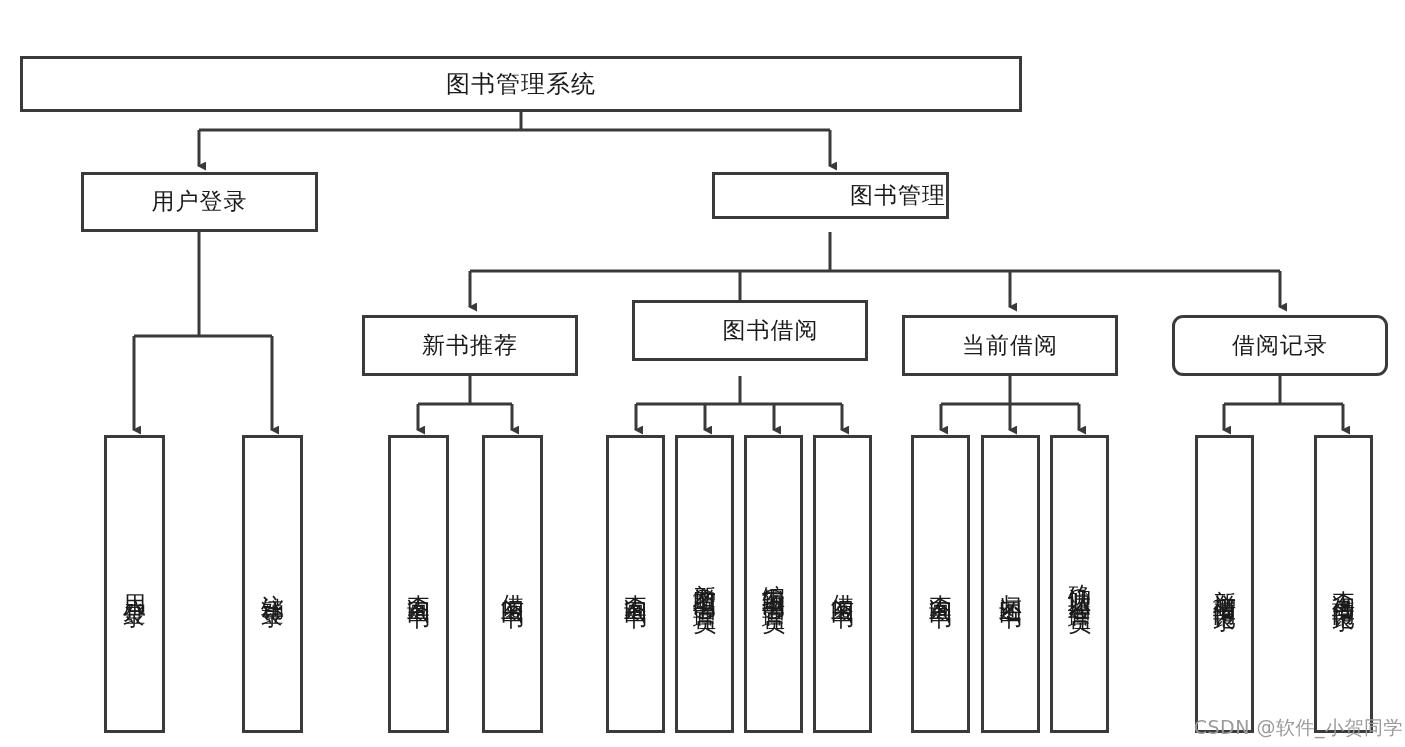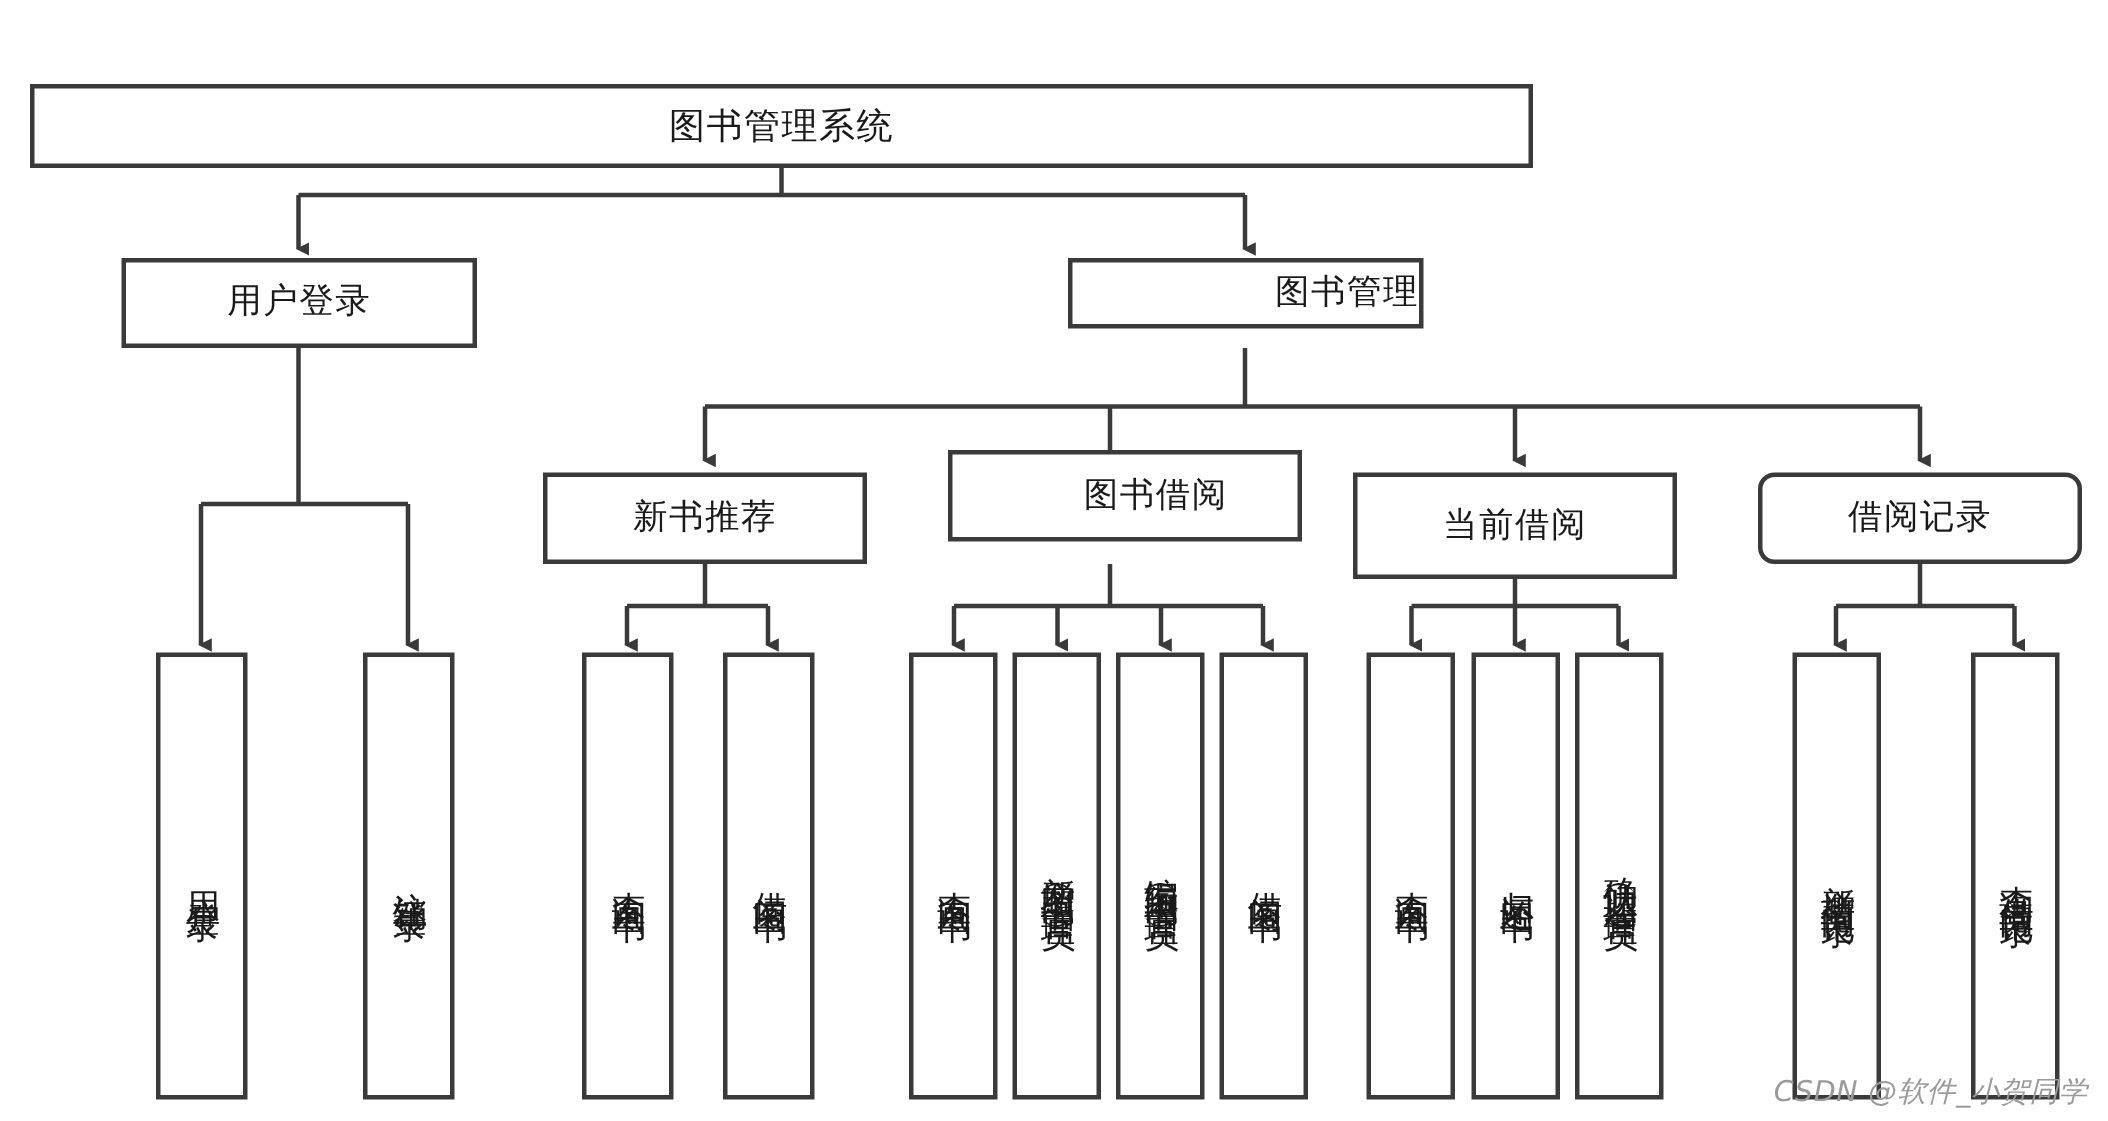--- a/index.html
+++ b/index.html
@@ -53,27 +53,26 @@
   svg.edges {
     position: absolute;
     left: 0;
     top: 0;
     width: 1405px;
     height: 747px;
     pointer-events: none;
   }
   .watermark {
     position: absolute;
-    right: 13px;
+    right: 2px;
     bottom: 6px;
     font-size: 19px;
     color: #9a9a9a;
     letter-spacing: 0.5px;
     white-space: nowrap;
-    font-style: italic;
   }
 </style>
 </head>
 <body>
 
 <div id="canvas">
 
   <svg class="edges" viewBox="0 0 1405 747">
     <defs>
       <marker id="arrow" markerWidth="9" markerHeight="9" refX="4.5" refY="7.2" orient="auto" markerUnits="userSpaceOnUse">
@@ -134,21 +133,21 @@
   <div class="node horiz" style="left:712px; top:172px; width:237px; height:47px;justify-content:flex-end;">
     <span>图书管理</span>
   </div>
 
   <div class="node horiz" style="left:362px; top:315px; width:216px; height:61px;">
     <span>新书推荐</span>
   </div>
   <div class="node horiz" style="left:632px; top:300px; width:236px; height:61px;padding-left:41px;">
     <span>图书借阅</span>
   </div>
-  <div class="node horiz" style="left:902px; top:315px; width:216px; height:71px;">
+  <div class="node horiz" style="left:902px; top:315px; width:216px; height:61px;">
     <span>当前借阅</span>
   </div>
   <div class="node horiz" style="left:1172px; top:315px; width:216px; height:61px;border-radius:11px;">
     <span>借阅记录</span>
   </div>
 
   <div class="node vert" style="left:104px; top:435px; width:61px; height:298px;">
     <span class="vlabel">用户登录</span>
   </div>
   <div class="node vert" style="left:242px; top:435px; width:61px; height:298px;">

